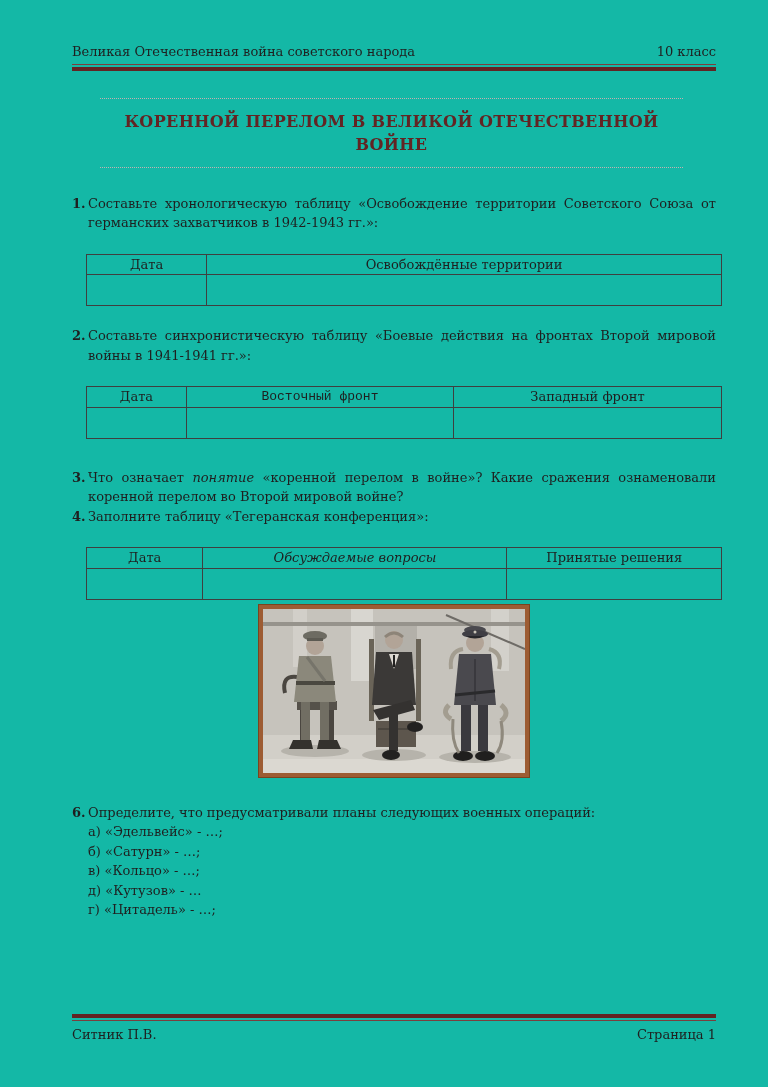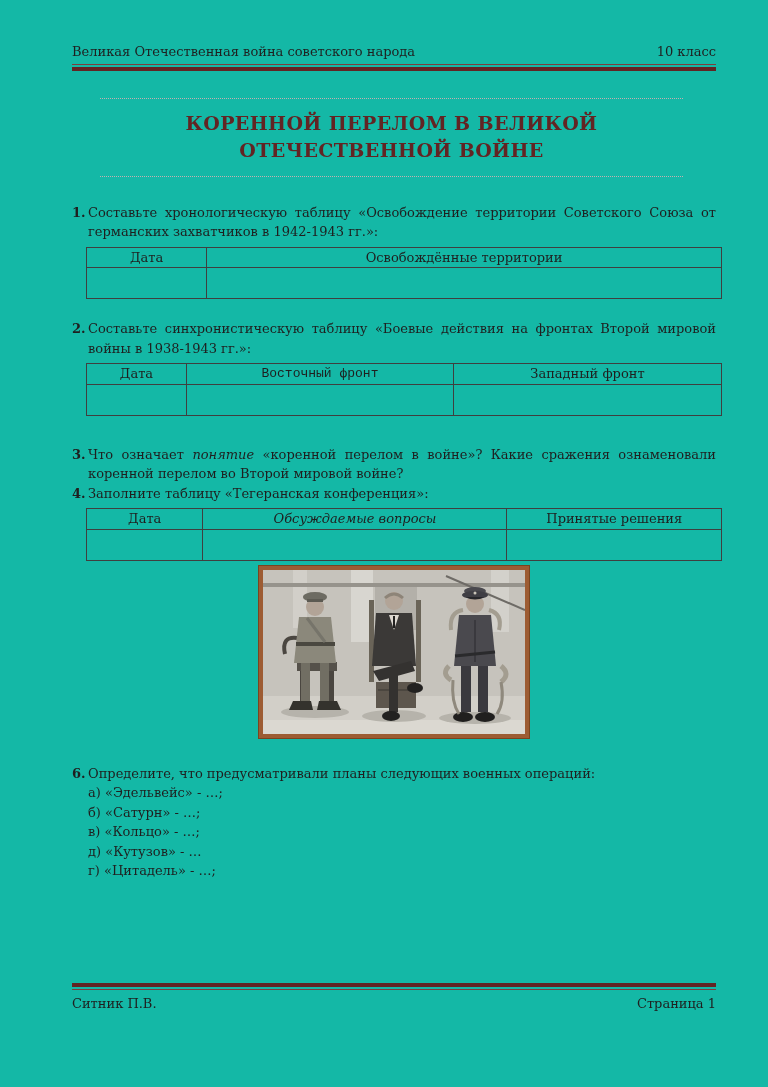--- a/index.html
+++ b/index.html
@@ -22,36 +22,36 @@
   .rule{margin-top:2px;}
   
   .title-block{
     margin:27px 33px 0 28px;
     border-top:1px dotted #c3b1b1;
     border-bottom:1px dotted #c3b1b1;
     padding:11px 4px;
   }
   .doc-title{
     margin:0;text-align:center;
-    color:#622423;font-size:19px;font-weight:bold;
+    color:#622423;font-size:16px;font-weight:bold;
     letter-spacing:.4px;line-height:1.45;
   }
   
   .task{margin:0;padding-left:16px;text-indent:-16px;text-align:justify;}
   .task .num{display:inline-block;width:16px;text-indent:0;font-weight:bold;}
   .mt-t1{margin-top:26px;}
   .mt-t2{margin-top:20px;}
   .mt-t3{margin-top:29px;}
   .mt-t4{}
   .mt-t5{margin-top:17px;}
   .mt-t6{margin-top:26px;}
   
   table.grid{
     border-collapse:collapse;table-layout:fixed;
-    margin:5px 0 0 14px;width:calc(100% - 8px);
+    margin:21px 0 0 14px;width:calc(100% - 8px);
   }
   .grid th,.grid td{
     border:1px solid #3f3f3f;
     font-weight:normal;text-align:center;
     padding:0 4px;font-size:13px;
   }
   .grid th{height:19px;}
   .grid td{height:30px;}
   .t1 .c0{width:17.5%;}
   .t2 .c0{width:15%;} .t2 .c1{width:42.4%;font-family:Liberation Mono, monospace;} .t2 .c2{width:42.6%;}
@@ -60,21 +60,21 @@
   .options{padding-left:16px;}
   .options .opt{line-height:1.5;}
   
   .photo-row{display:flex;justify-content:center;margin-top:5px;}
   .photo-frame{
     border:4px solid #9d5c33;
     outline:1px solid #7a441f;
     line-height:0;background:#c6c3bc;
   }
   
-  .doc-footer{position:absolute;left:72px;right:52px;top:981px;}
+  .doc-footer{position:absolute;left:72px;right:52px;top:1012px;}
   .doc-footer .footer-row{margin-top:4px;}
 </style>
 </head>
 <body>
 
 <div class="page">
 
   <div>
     <div class="header-row">
       <span>Великая Отечественная война советского народа</span>
@@ -103,21 +103,21 @@
     </thead>
     <tbody>
       <tr>
           <td></td>
           <td></td>
         </tr>
     </tbody>
   </table>
 
   <p class="task mt-t2">
-    <span class="num">2.</span><span>Составьте синхронистическую таблицу «Боевые действия на фронтах Второй мировой войны в 1938-1943 гг.»:</span>
+    <span class="num">2.</span><span>Составьте синхронистическую таблицу «Боевые действия на фронтах Второй мировой войны в 1941-1941 гг.»:</span>
   </p>
   <table class="grid t2">
     <thead>
       <tr>
         <th class="c0">Дата</th>
         <th class="c1">Восточный фронт</th>
         <th class="c2">Западный фронт</th>
       </tr>
     </thead>
     <tbody>

